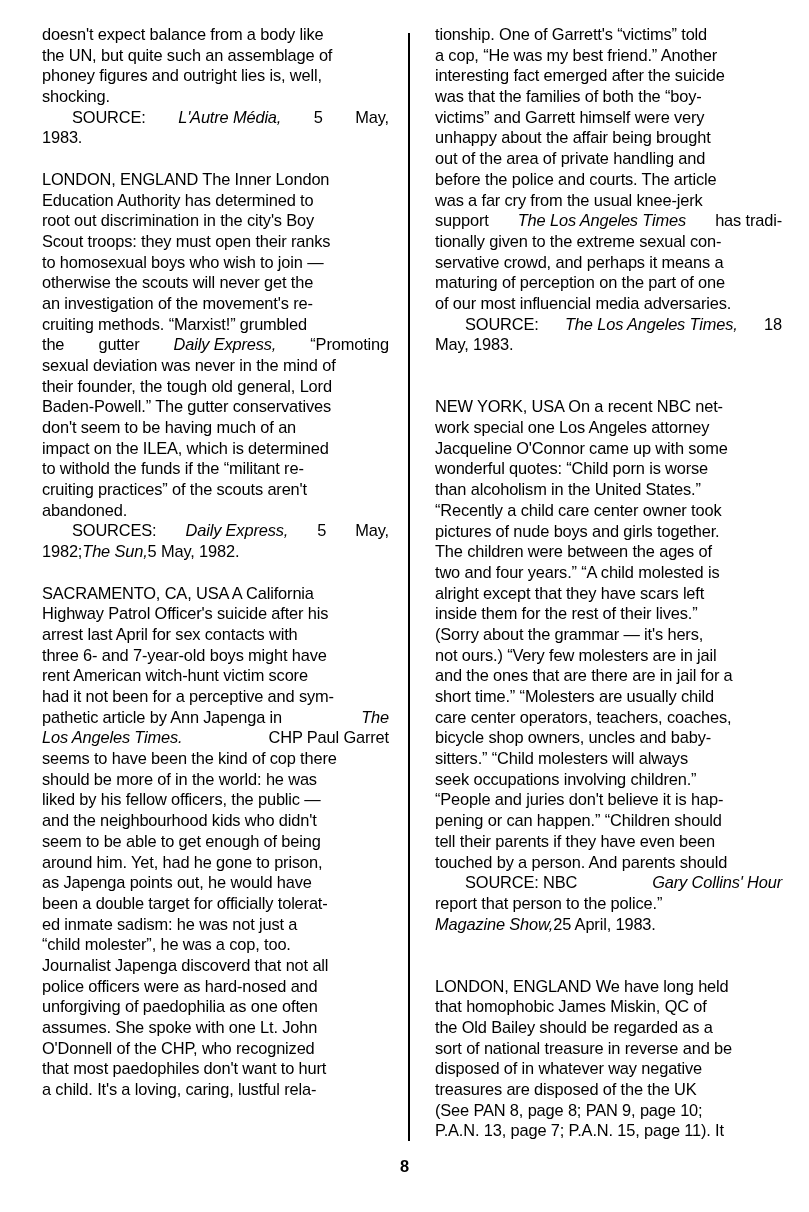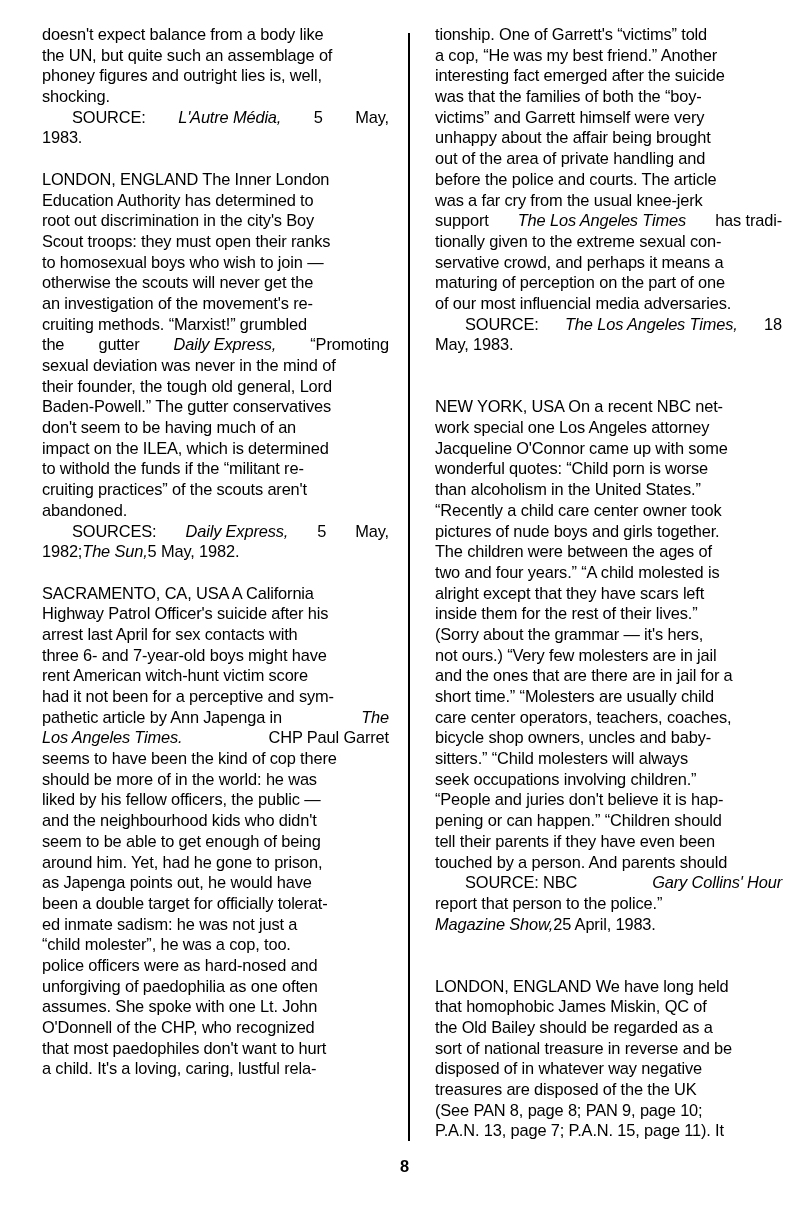--- a/index.html
+++ b/index.html
@@ -50,21 +50,21 @@
     font-size: 16.4px;
     letter-spacing: -0.15px;
     white-space: nowrap;
     overflow: visible;
   }
   .ln.j {            
     display: flex;
     justify-content: space-between;
   }
   .ln.j > span { display: inline-block; }
-  .ln.indent { padding-left: 30px; }
+  .ln.indent { padding-left: 30px; align-items: flex-end; }
   .ln.indent.j { width: 317px; margin-left: 30px; padding-left: 0; }
   .it { font-style: italic; }
 
   .folio {
     position: absolute;
     left: 0;
     top: 1156px;
     width: 809px;
     text-align: center;
     font-size: 16.4px;
@@ -144,20 +144,21 @@
         <div class="ln"><span>seems to have been the kind of cop there</span></div>
         <div class="ln"><span>should be more of in the world: he was</span></div>
         <div class="ln"><span>liked by his fellow officers, the public —</span></div>
         <div class="ln"><span>and the neighbourhood kids who didn't</span></div>
         <div class="ln"><span>seem to be able to get enough of being</span></div>
         <div class="ln"><span>around him. Yet, had he gone to prison,</span></div>
         <div class="ln"><span>as Japenga points out, he would have</span></div>
         <div class="ln"><span>been a double target for officially tolerat-</span></div>
         <div class="ln"><span>ed inmate sadism: he was not just a</span></div>
         <div class="ln"><span>“child molester”, he was a cop, too.</span></div>
+        <div class="ln"><span>Journalist Japenga discoverd that not all</span></div>
         <div class="ln"><span>police officers were as hard-nosed and</span></div>
         <div class="ln"><span>unforgiving of paedophilia as one often</span></div>
         <div class="ln"><span>assumes. She spoke with one Lt. John</span></div>
         <div class="ln"><span>O'Donnell of the CHP, who recognized</span></div>
         <div class="ln"><span>that most paedophiles don't want to hurt</span></div>
         <div class="ln"><span>a child. It's a loving, caring, lustful rela-</span></div>
       </div>
     </div>
   <div class="col" id="col-right">
       <div class="article">

